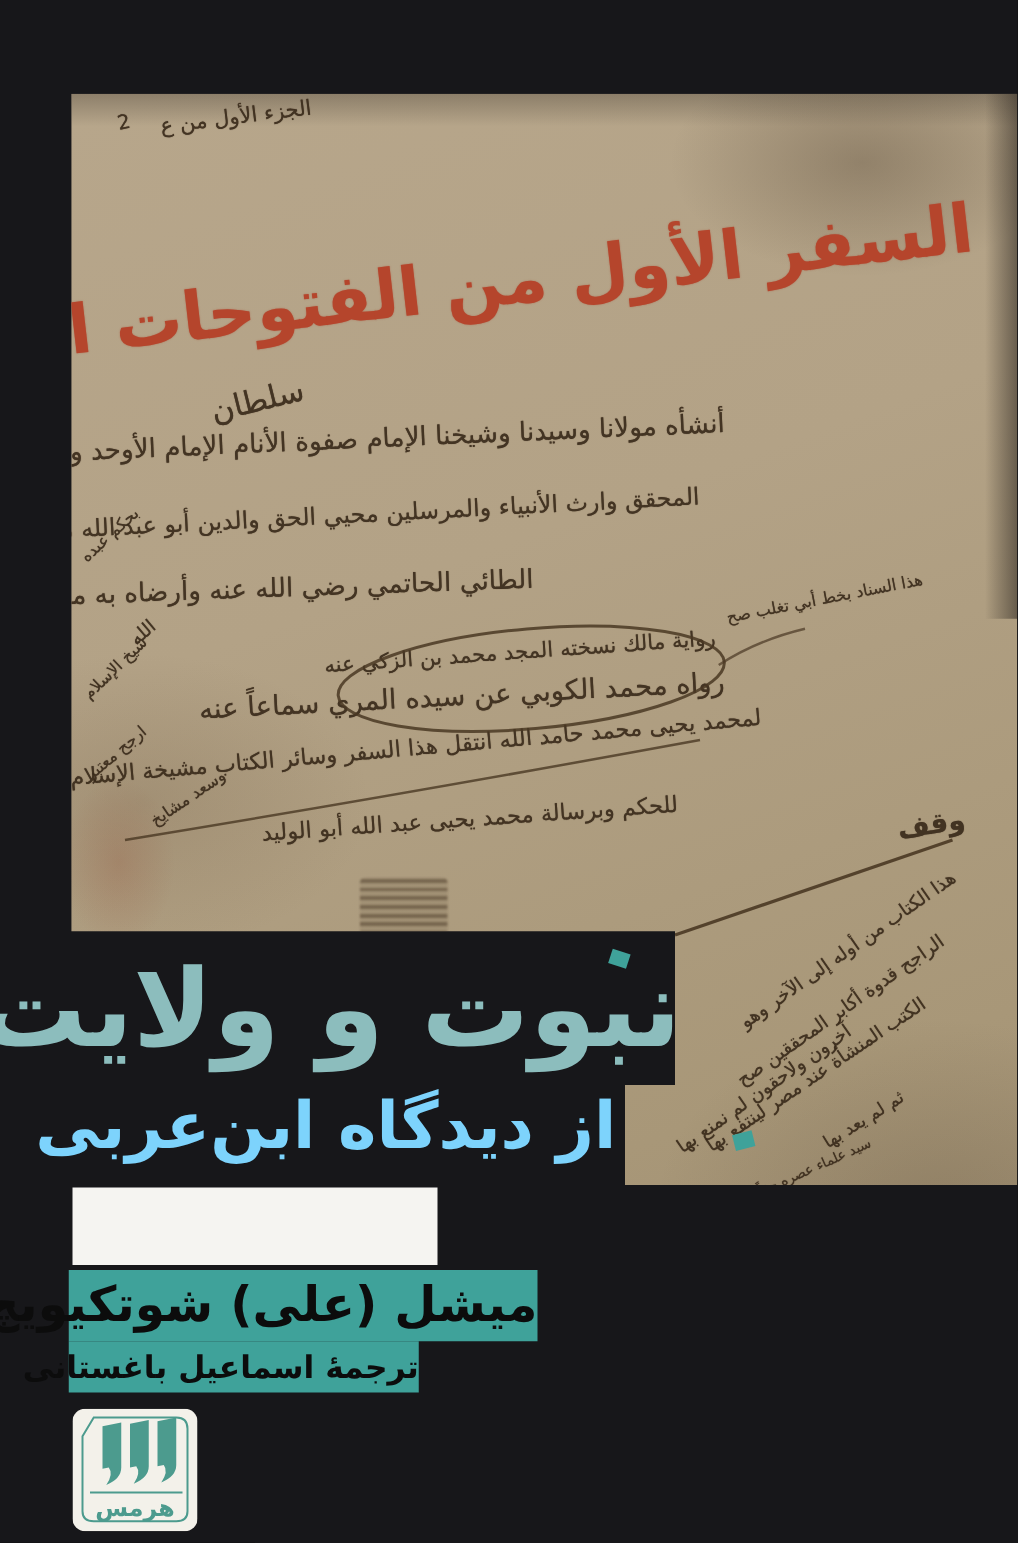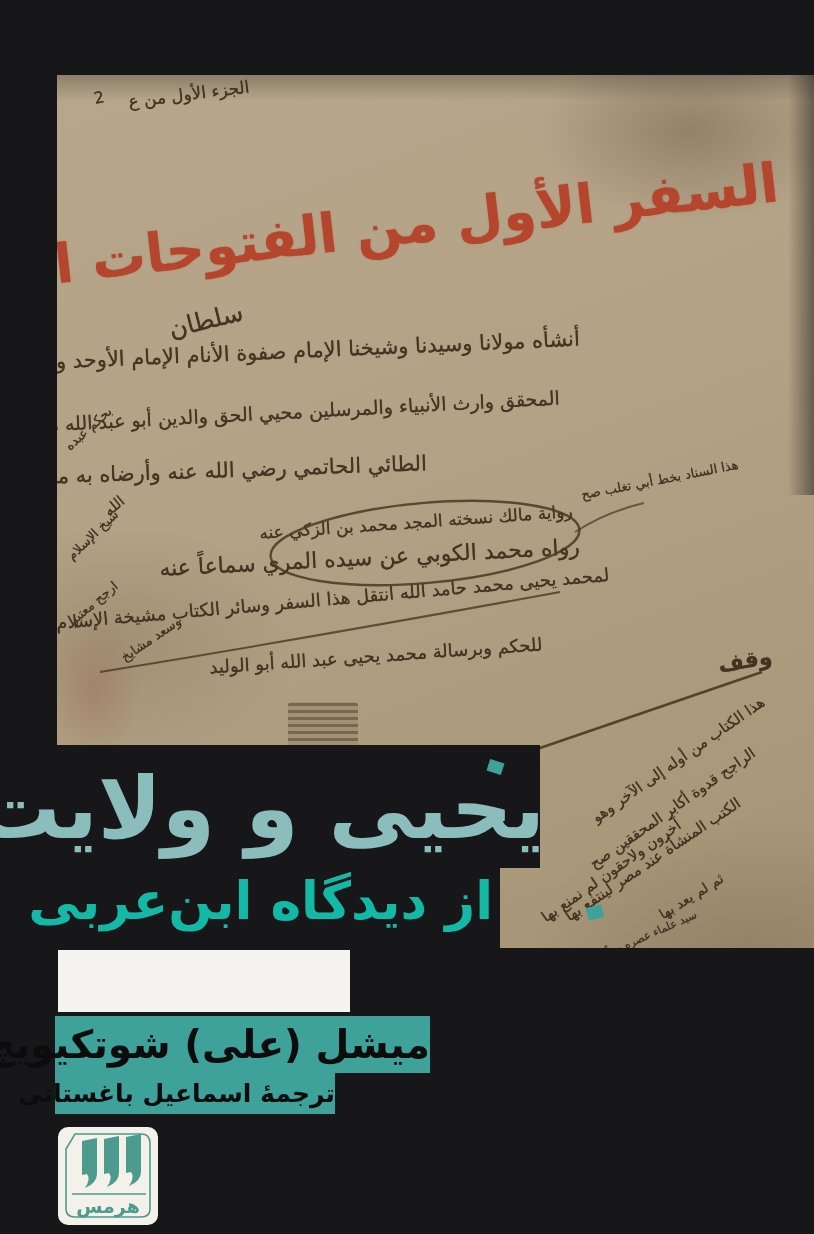--- a/index.html
+++ b/index.html
@@ -52,21 +52,21 @@
   .w6{right:120px;top:908px;font-size:11px;transform:rotate(-24deg);}
   .seal-stamp{position:absolute;left:288px;top:702px;width:70px;height:46px;border-radius:4px;
     background:repeating-linear-gradient(0deg, rgba(52,34,18,.55) 0 3px, rgba(52,34,18,.12) 3px 7px);
     filter:blur(.7px);opacity:.8;}
   .overlay-svg{position:absolute;inset:0;pointer-events:none;}
   
   .title-line1{position:absolute;left:60px;top:752px;width:485px;height:116px;
     font-size:86px;font-weight:bold;color:#8cbdbd;text-align:center;direction:rtl;
     line-height:112px;white-space:nowrap;}
   .title-line2{position:absolute;left:73px;top:866px;width:420px;height:72px;
-    font-size:52px;font-weight:bold;color:#14b8a6;text-align:center;direction:rtl;
+    font-size:52px;font-weight:bold;color:#7dd3fc;text-align:center;direction:rtl;
     line-height:70px;white-space:nowrap;}
   .white-box{position:absolute;left:58px;top:950px;width:292px;height:62px;background:#f5f4f1;}
   .author-block{position:absolute;left:55px;top:1016px;width:375px;height:57px;background:#3fa29a;
     color:#0c0c0c;font-size:39px;font-weight:bold;text-align:center;direction:rtl;line-height:58px;
     white-space:nowrap;}
   .translator-block{position:absolute;left:55px;top:1073px;width:280px;height:41px;background:#3fa29a;
     color:#0c0c0c;font-size:25px;font-weight:bold;text-align:center;direction:rtl;line-height:42px;
     white-space:nowrap;}
   .speck{position:absolute;background:#3fa29a;}
   .speck1{left:488px;top:761px;width:15px;height:12px;transform:rotate(18deg);}
@@ -114,21 +114,21 @@
     <div class="seal-stamp"></div>
 
     <svg class="overlay-svg" width="814" height="1234">
       <ellipse cx="425" cy="543" rx="155" ry="40" fill="none" stroke="#4a3823" stroke-width="2.4" transform="rotate(-5 425 543)" opacity=".85"></ellipse>
       <path d="M100,672 Q320,636 560,592" fill="none" stroke="#4a3823" stroke-width="2" opacity=".8"></path>
       <path d="M575,532 Q606,512 644,503" fill="none" stroke="#4a3823" stroke-width="2" opacity=".7"></path>
       <path d="M540,748 L762,672" fill="none" stroke="#4a3823" stroke-width="2.6" opacity=".9"></path>
     </svg>
   </div>
 
-  <div class="title-line1">يحيى و ولایت</div>
+  <div class="title-line1">نبوت و ولایت</div>
   <div class="title-line2">از دیدگاه ابن‌عربی</div>
 
   <div class="white-box"></div>
 
   <div class="author-block">میشل (علی) شوتکیویچ</div>
   <div class="translator-block">ترجمهٔ اسماعیل باغستانی</div>
 
   <div class="speck speck1"></div>
   <div class="speck speck2"></div>
 

